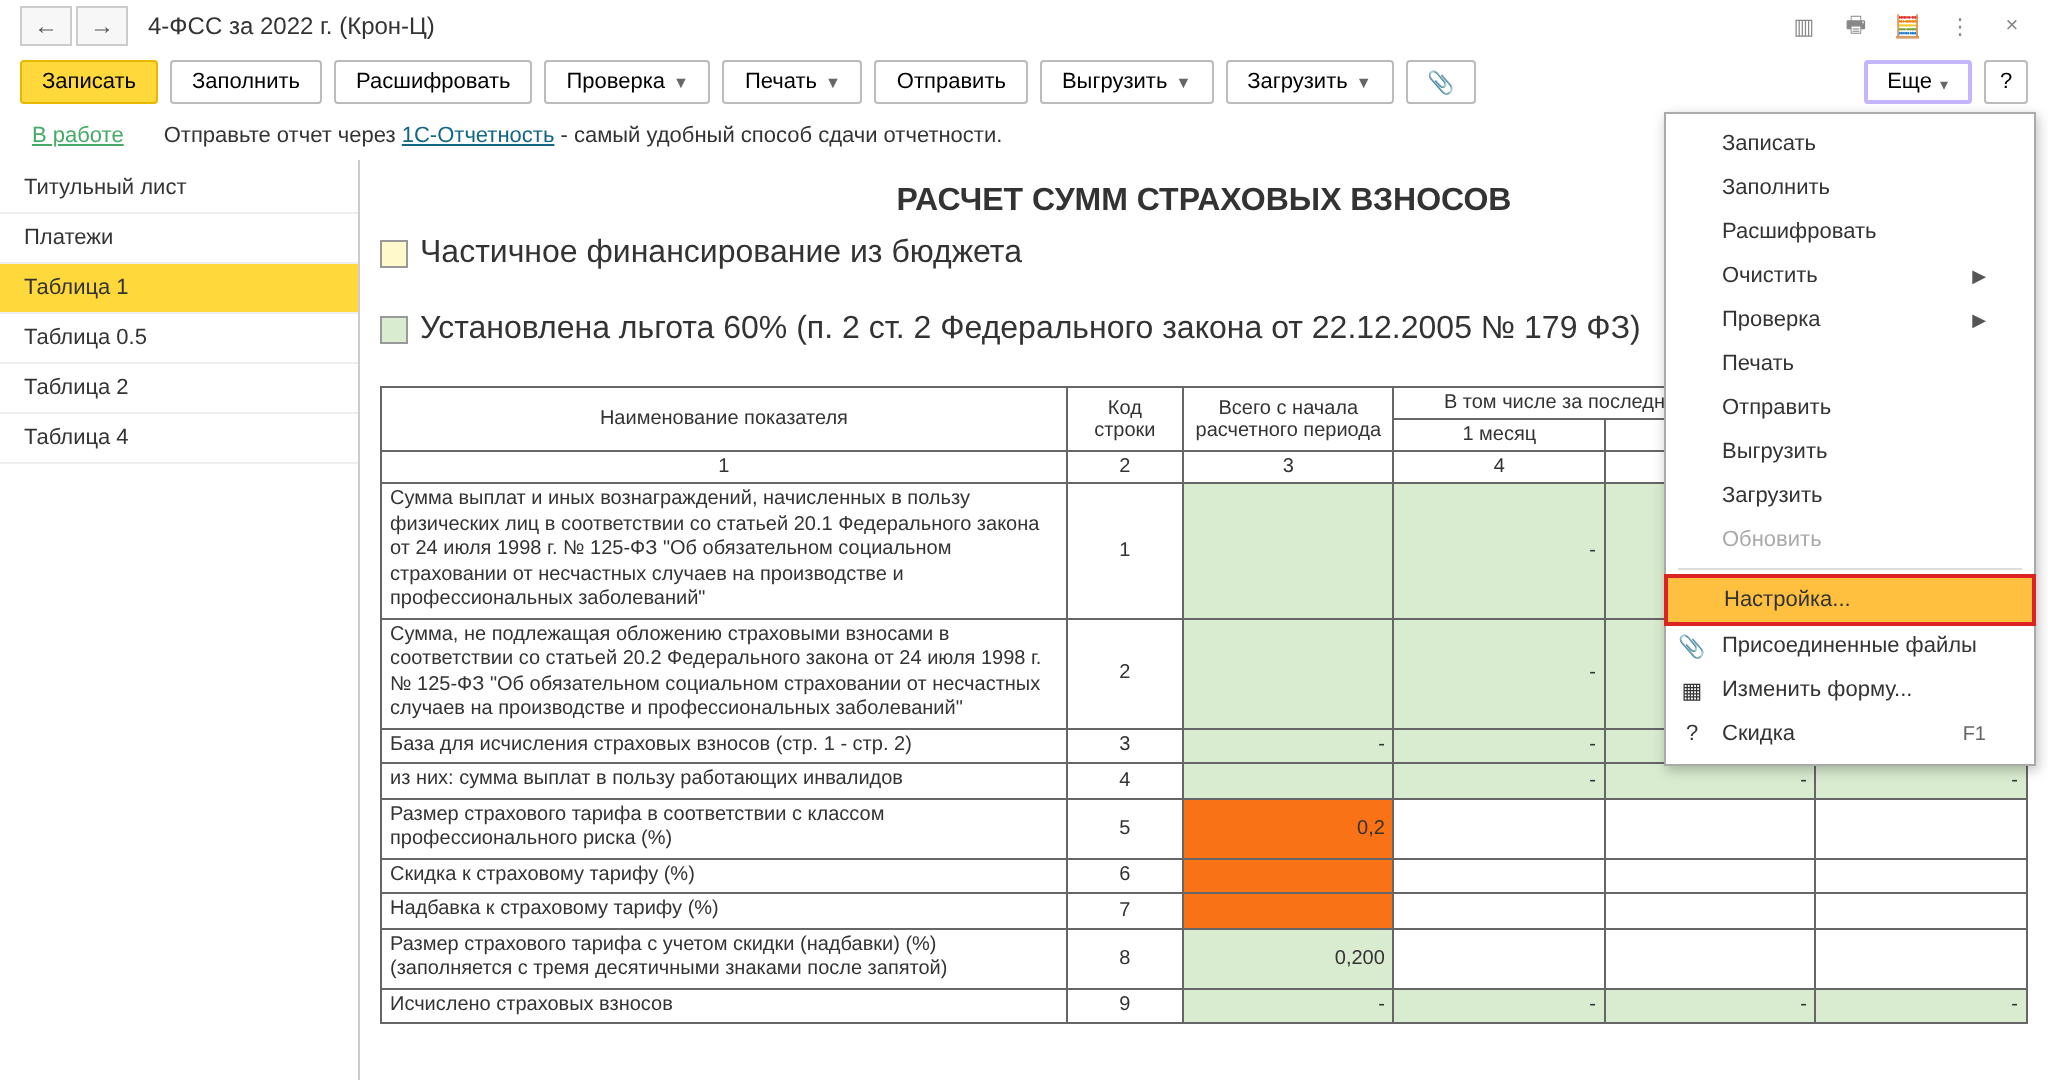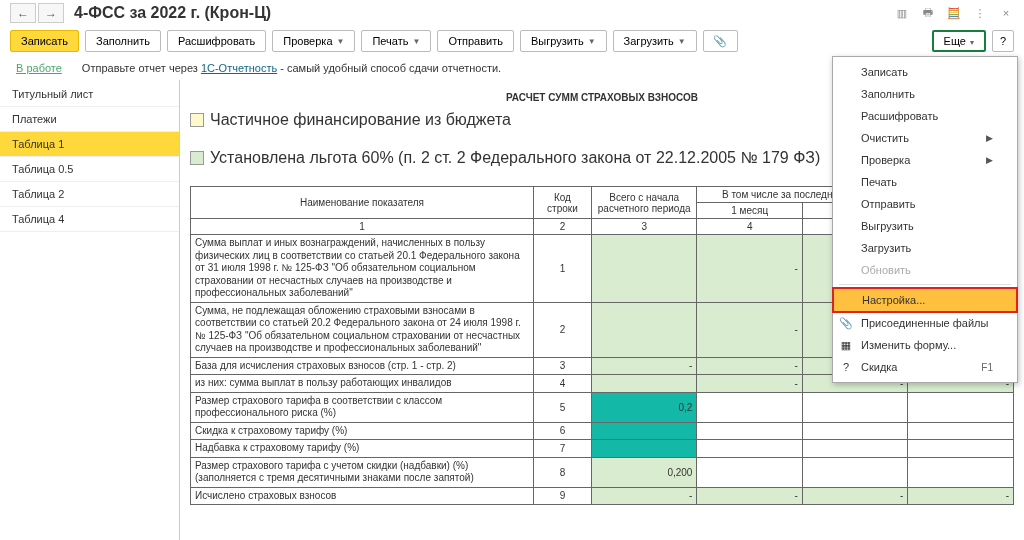--- a/index.html
+++ b/index.html
@@ -1,60 +1,60 @@
 <!DOCTYPE html>
 <html><head>
 <meta charset="utf-8">
 <style>
   * { box-sizing: border-box; }
   html, body { margin: 0; padding: 0; font-family: Arial, sans-serif; font-size: 11px; color: #333; background: #fff; width: 1024px; height: 540px; overflow: hidden; }
   .titlebar { display: flex; align-items: center; padding: 4px 10px; height: 26px; }
   .titlebar .nav { display: flex; gap: 2px; margin-right: 10px; }
   .nav-btn { width: 26px; height: 20px; border: 1px solid #ccc; background: #f7f7f7; display: flex; align-items: center; justify-content: center; cursor: pointer; font-size: 12px; color: #555; }
-  .title-text { font-size: 16px; font-weight: 700; color: #333; flex: 1; }
+  .title-text { font-size: 12px; font-weight: 400; color: #333; flex: 1; }
   .titlebar-right { display: flex; gap: 10px; align-items: center; color: #888; }
   .ico { width: 16px; height: 16px; cursor: pointer; display: inline-flex; align-items: center; justify-content: center; }
 
   .toolbar { display: flex; align-items: center; padding: 4px 10px; gap: 6px; height: 30px; }
   .btn { border: 1px solid #bbb; background: #fff; padding: 3px 10px; height: 22px; cursor: pointer; font-size: 11px; display: inline-flex; align-items: center; gap: 4px; border-radius: 2px; }
   .btn.yellow { background: #ffd83b; border-color: #e6b800; }
   .btn .caret { font-size: 8px; color: #666; }
   .toolbar-spacer { flex: 1; }
-  .btn.more { border: 2px solid #15803d; align-items: flex-end; }
+  .btn.more { border: 2px solid #c4b5fd; align-items: flex-end; }
   .btn.help { width: 22px; padding: 0; justify-content: center; }
 
   .infobar { padding: 4px 16px; display: flex; gap: 20px; align-items: center; font-size: 11px; height: 24px; border-bottom: 1px solid transparent; }
   .in-work { color: #4a6; text-decoration: underline; }
   .infobar .link { color: #168; text-decoration: underline; cursor: pointer; }
 
   .main { display: flex; height: calc(540px - 26px - 30px - 24px); }
   .sidebar { width: 180px; border-right: 1px solid #ccc; padding-top: 2px; }
   .side-item { padding: 6px 12px; cursor: pointer; border-bottom: 1px solid #eee; }
   .side-item.active { background: #ffd83b; }
 
   .content { flex: 1; overflow: auto; padding: 6px 10px; position: relative; }
   .tbl-label { position: absolute; right: 16px; top: 6px; font-size: 10px; }
-  .heading { text-align: center; font-weight: bold; font-size: 10px; margin: 6px 0 8px; }
+  .heading { text-align: center; font-weight: bold; font-size: 16px; margin: 6px 0 8px; }
   .legend { display: flex; flex-direction: column; gap: 20px; margin-bottom: 6px; font-size: 16px; }
   .legend-row { display: flex; align-items: center; gap: 6px; }
   .swatch { width: 14px; height: 14px; border: 1px solid #999; }
   .sw-yellow { background: #fff9cc; }
   .sw-green { background: #d9ecd0; }
   .units { text-align: right; font-size: 10px; margin-bottom: 2px; }
 
   table.grid { border-collapse: collapse; width: 100%; table-layout: fixed; }
   table.grid th, table.grid td { border: 1px solid #666; padding: 2px 4px; font-size: 10px; vertical-align: middle; }
   table.grid th { font-weight: normal; text-align: center; background: #fff; }
   .col-name { width: 260px; }
   .col-code { width: 44px; text-align: center; }
   .col-val { width: 80px; text-align: right; }
   td.name { font-size: 10px; line-height: 1.25; }
   td.code { text-align: center; }
   td.val { text-align: right; background: #d9ecd0; }
-  td.val.yellow { background: #14b8a6; margin-left: 16px; }
+  td.val.yellow { background: #f97316; margin-left: 16px; }
   td.val.white { background: #fff; }
   .numrow td { text-align: center; padding: 1px 4px; }
 
   .dropdown { position: absolute; top: 56px; right: 6px; width: 186px; background: #fff; border: 1px solid #aaa; box-shadow: 1px 2px 6px rgba(0,0,0,.25); z-index: 50; padding: 4px 0; }
   .dd-item { padding: 5px 24px 5px 28px; cursor: pointer; position: relative; font-size: 11px; display: flex; align-items: center; justify-content: space-between; }
   .dd-item.disabled { color: #aaa; cursor: default; }
   .dd-item.highlight { background: #ffc040; border: 2px solid #d22; margin: -1px; align-items: center; }
   .dd-item .sub { font-size: 10px; color: #666; }
   .dd-item .chev { font-size: 9px; color: #555; }
   .dd-sep { height: 1px; background: #ddd; margin: 3px 6px; }
@@ -181,21 +181,21 @@
           <td>1</td>
           <td>2</td>
           <td>3</td>
           <td>4</td>
           <td>5</td>
           <td>6</td>
         </tr>
       </thead>
       <tbody id="tbody">
           <tr>
-            <td class="name">Сумма выплат и иных вознаграждений, начисленных в пользу физических лиц в соответствии со статьей 20.1 Федерального закона от 31 июля 1998 г. № 125-ФЗ "Об обязательном социальном страховании от несчастных случаев на производстве и профессиональных заболеваний"</td>
+            <td class="name">Сумма выплат и иных вознаграждений, начисленных в пользу физических лиц в соответствии со статьей 20.1 Федерального закона от 24 июля 1998 г. № 125-ФЗ "Об обязательном социальном страховании от несчастных случаев на производстве и профессиональных заболеваний"</td>
             <td class="code">1</td>
             <td class="val"></td>
             <td class="val">-</td>
             <td class="val">-</td>
             <td class="val">-</td>
           </tr>
           <tr>
             <td class="name">Сумма, не подлежащая обложению страховыми взносами в соответствии со статьей 20.2 Федерального закона от 24 июля 1998 г. № 125-ФЗ "Об обязательном социальном страховании от несчастных случаев на производстве и профессиональных заболеваний"</td>
             <td class="code">2</td>
             <td class="val"></td>

